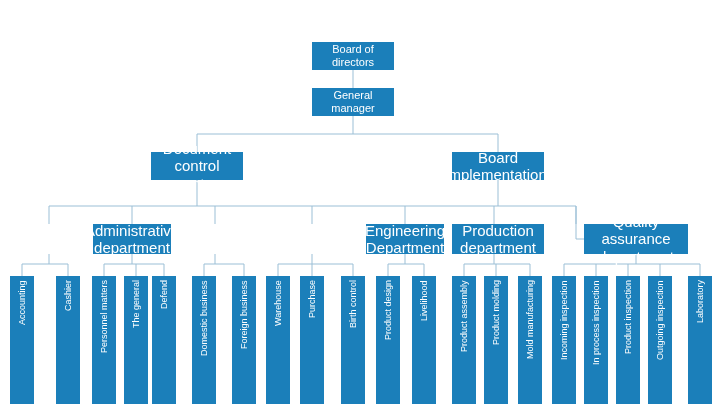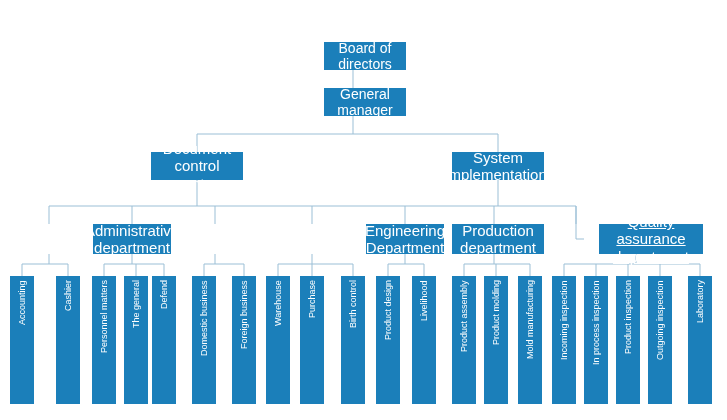--- a/index.html
+++ b/index.html
@@ -23,22 +23,21 @@
     display: flex;
     align-items: center;
     justify-content: center;
     text-align: center;
     line-height: 1.15;
     font-size: 15px;
     padding: 2px;
     border: 1px solid #1b7fba;
   }
   .node.top {
-    font-size: 14px;
-    margin-left: 12px;
+    font-size: 11px;
   }
   .node.leaf {
     writing-mode: vertical-rl;
     transform: rotate(180deg);
     font-size: 9px;
     padding: 3px 2px;
     justify-content: flex-end;
     align-items: center;
     text-align: left;
   }
@@ -123,26 +122,26 @@
     <line x1="628" y1="264" x2="628" y2="276"></line>
     <line x1="660" y1="264" x2="660" y2="276"></line>
     <line x1="700" y1="264" x2="700" y2="276"></line>
   </svg>
 
   <div class="node top" style="left:312px; top:42px; width:82px; height:28px;">Board of directors</div>
 
   <div class="node top" style="left:312px; top:88px; width:82px; height:28px;">General manager</div>
 
   <div class="node" style="left:151px; top:152px; width:92px; height:28px;">Document control center</div>
-  <div class="node" style="left:452px; top:152px; width:92px; height:28px;">System implementation.</div>
+  <div class="node" style="left:452px; top:152px; width:92px; height:28px;">Board implementation.</div>
 
   <div class="node" style="left:93px; top:224px; width:78px; height:30px;">Administrative department</div>
   <div class="node" style="left:366px; top:224px; width:78px; height:30px;">Engineering Department</div>
   <div class="node" style="left:452px; top:224px; width:92px; height:30px;">Production department</div>
-  <div class="node" style="left:599px; top:224px; width:104px; height:30px;text-decoration:underline;">Quality assurance department</div>
+  <div class="node" style="left:584px; top:224px; width:104px; height:30px;">Quality assurance department</div>
 
   <div class="node leaf" style="left:10px; top:276px; width:24px; height:128px;">Accounting</div>
   <div class="node leaf" style="left:56px; top:276px; width:24px; height:128px;">Cashier</div>
   <div class="node leaf" style="left:92px; top:276px; width:24px; height:128px;">Personnel matters</div>
   <div class="node leaf" style="left:124px; top:276px; width:24px; height:128px;">The general</div>
   <div class="node leaf" style="left:152px; top:276px; width:24px; height:128px;">Defend</div>
   <div class="node leaf" style="left:192px; top:276px; width:24px; height:128px;">Domestic business</div>
   <div class="node leaf" style="left:232px; top:276px; width:24px; height:128px;">Foreign business</div>
   <div class="node leaf" style="left:266px; top:276px; width:24px; height:128px;">Warehouse</div>
   <div class="node leaf" style="left:300px; top:276px; width:24px; height:128px;">Purchase</div>

